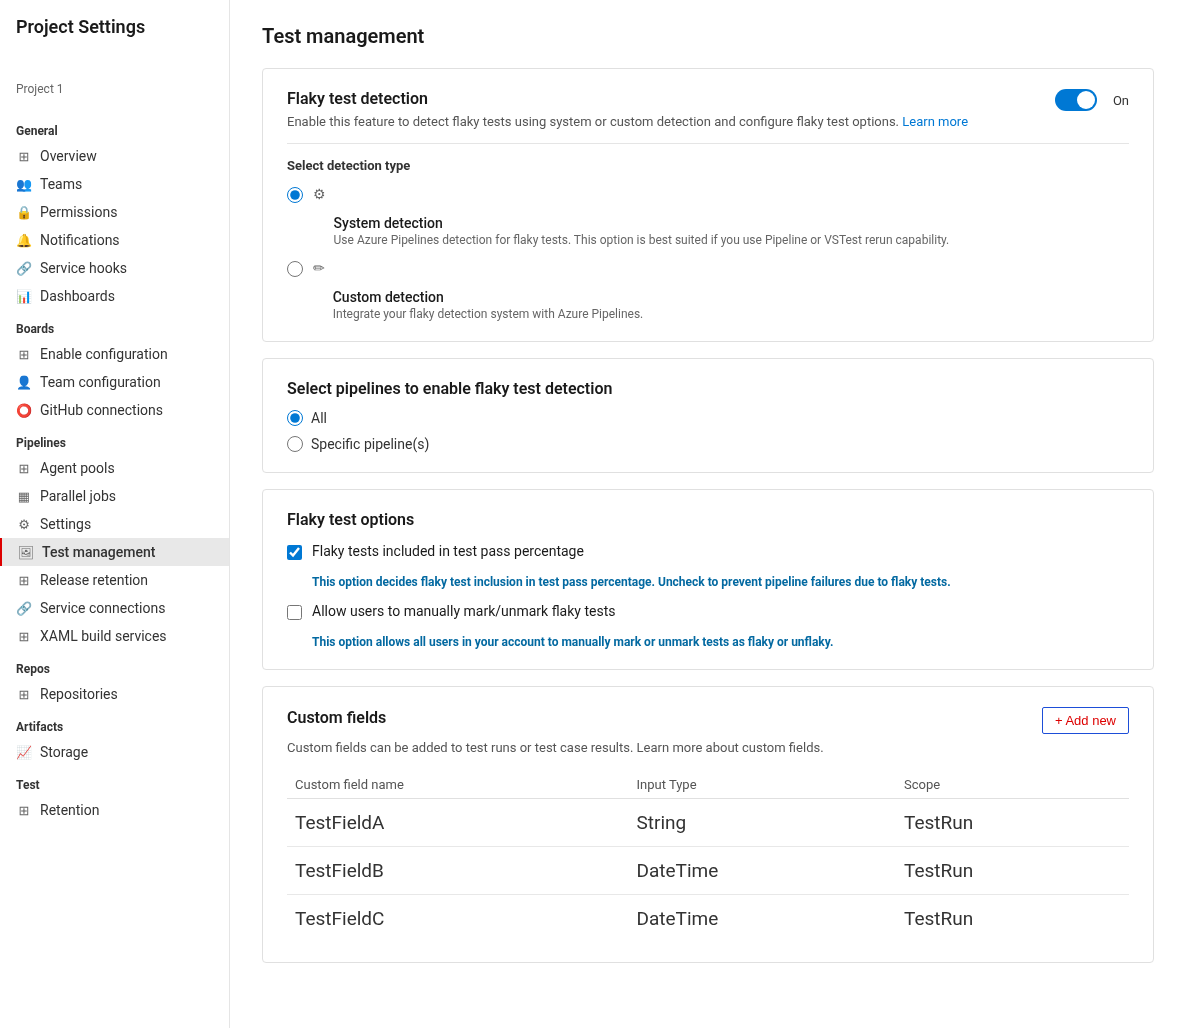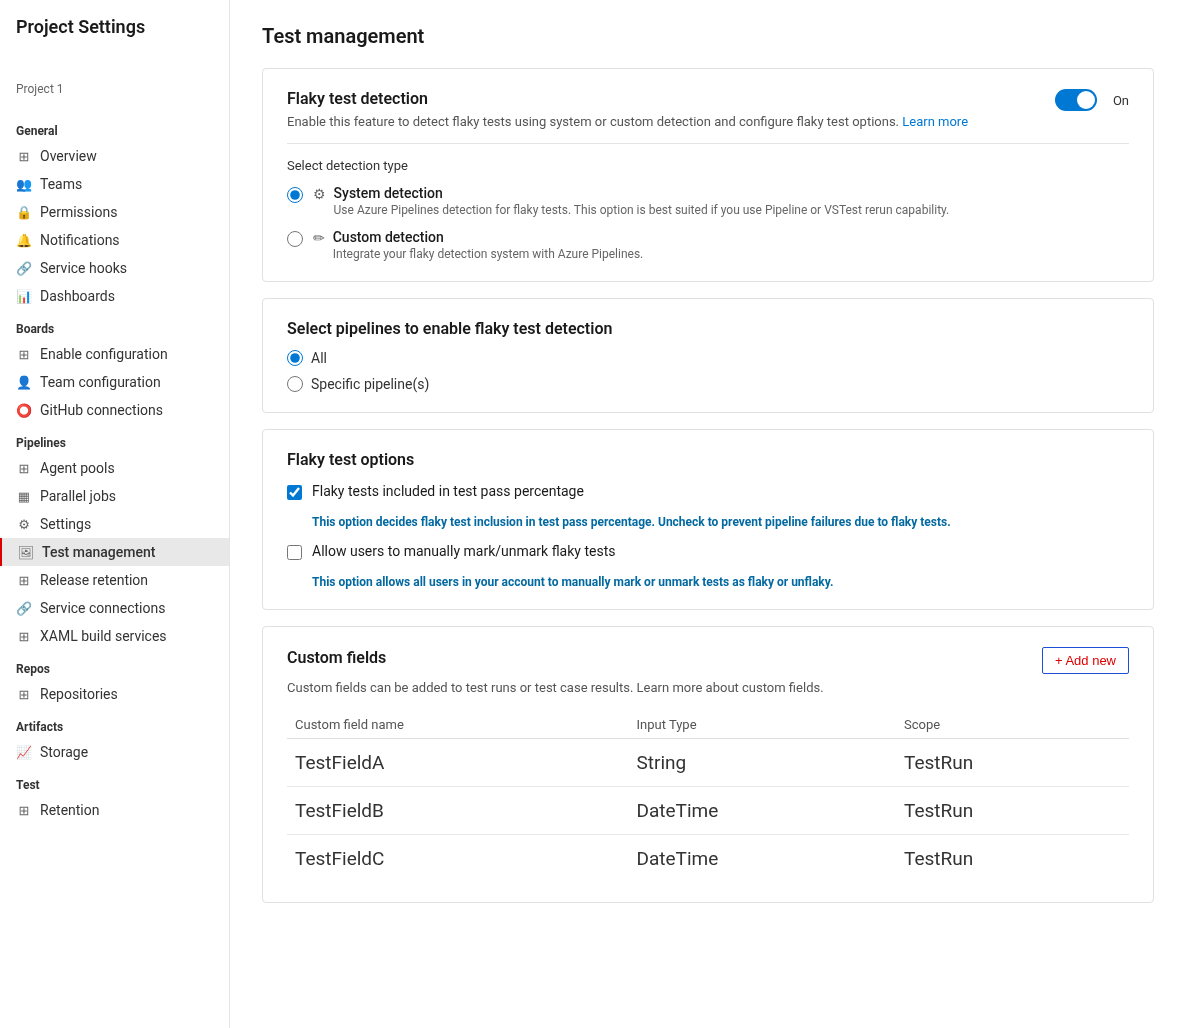--- a/index.html
+++ b/index.html
@@ -25,27 +25,27 @@
     .card-header { display: flex; align-items: flex-start; justify-content: space-between; }
     .card-title { font-size: 16px; font-weight: 600; color: #1a1a1a; margin-bottom: 6px; }
     .card-desc { font-size: 13px; color: #555; }
     .card-desc a { color: #0078d4; text-decoration: none; }
     .toggle-group { display: flex; align-items: center; gap: 16px; flex-shrink: 0; }
     .toggle-switch { width: 42px; height: 22px; background: #0078d4; border-radius: 11px; position: relative; cursor: pointer; }
     .toggle-switch::after { content: ''; position: absolute; width: 18px; height: 18px; background: #fff; border-radius: 50%; top: 2px; right: 2px; }
     .toggle-label { font-size: 13px; color: #333; }
 
     
-    .section-label { font-size: 13px; font-weight: 400; color: #333; margin: 4px 0 12px; }
+    .section-label { font-size: 13px; font-weight: 700; color: #333; margin: 4px 0 12px; }
     .radio-group { display: flex; flex-direction: column; gap: 12px; }
     .radio-item { display: flex; align-items: flex-start; gap: 10px; }
     .radio-item input[type="radio"] { margin-top: 2px; accent-color: #0078d4; width: 16px; height: 16px; flex-shrink: 0; cursor: pointer; }
     .radio-item-content { display: flex; align-items: flex-start; gap: 8px; }
     .radio-item-icon { font-size: 14px; color: #666; margin-top: 1px; }
-    .radio-item-text .radio-title { font-size: 14px; font-weight: 500; color: #1a1a1a; }
+    .radio-item-text .radio-title { font-size: 14px; font-weight: 500; color: #1a1a1a; margin-top: 30px; }
     .radio-item-text .radio-desc { font-size: 12px; color: #666; margin-top: 2px; }
 
     
     .pipelines-radio-group { display: flex; flex-direction: column; gap: 10px; margin-top: 12px; }
     .pipelines-radio-item { display: flex; align-items: center; gap: 8px; }
     .pipelines-radio-item input[type="radio"] { accent-color: #0078d4; width: 16px; height: 16px; cursor: pointer; }
     .pipelines-radio-item label { font-size: 14px; color: #333; cursor: pointer; }
 
     
     .checkbox-group { display: flex; flex-direction: column; gap: 14px; }

